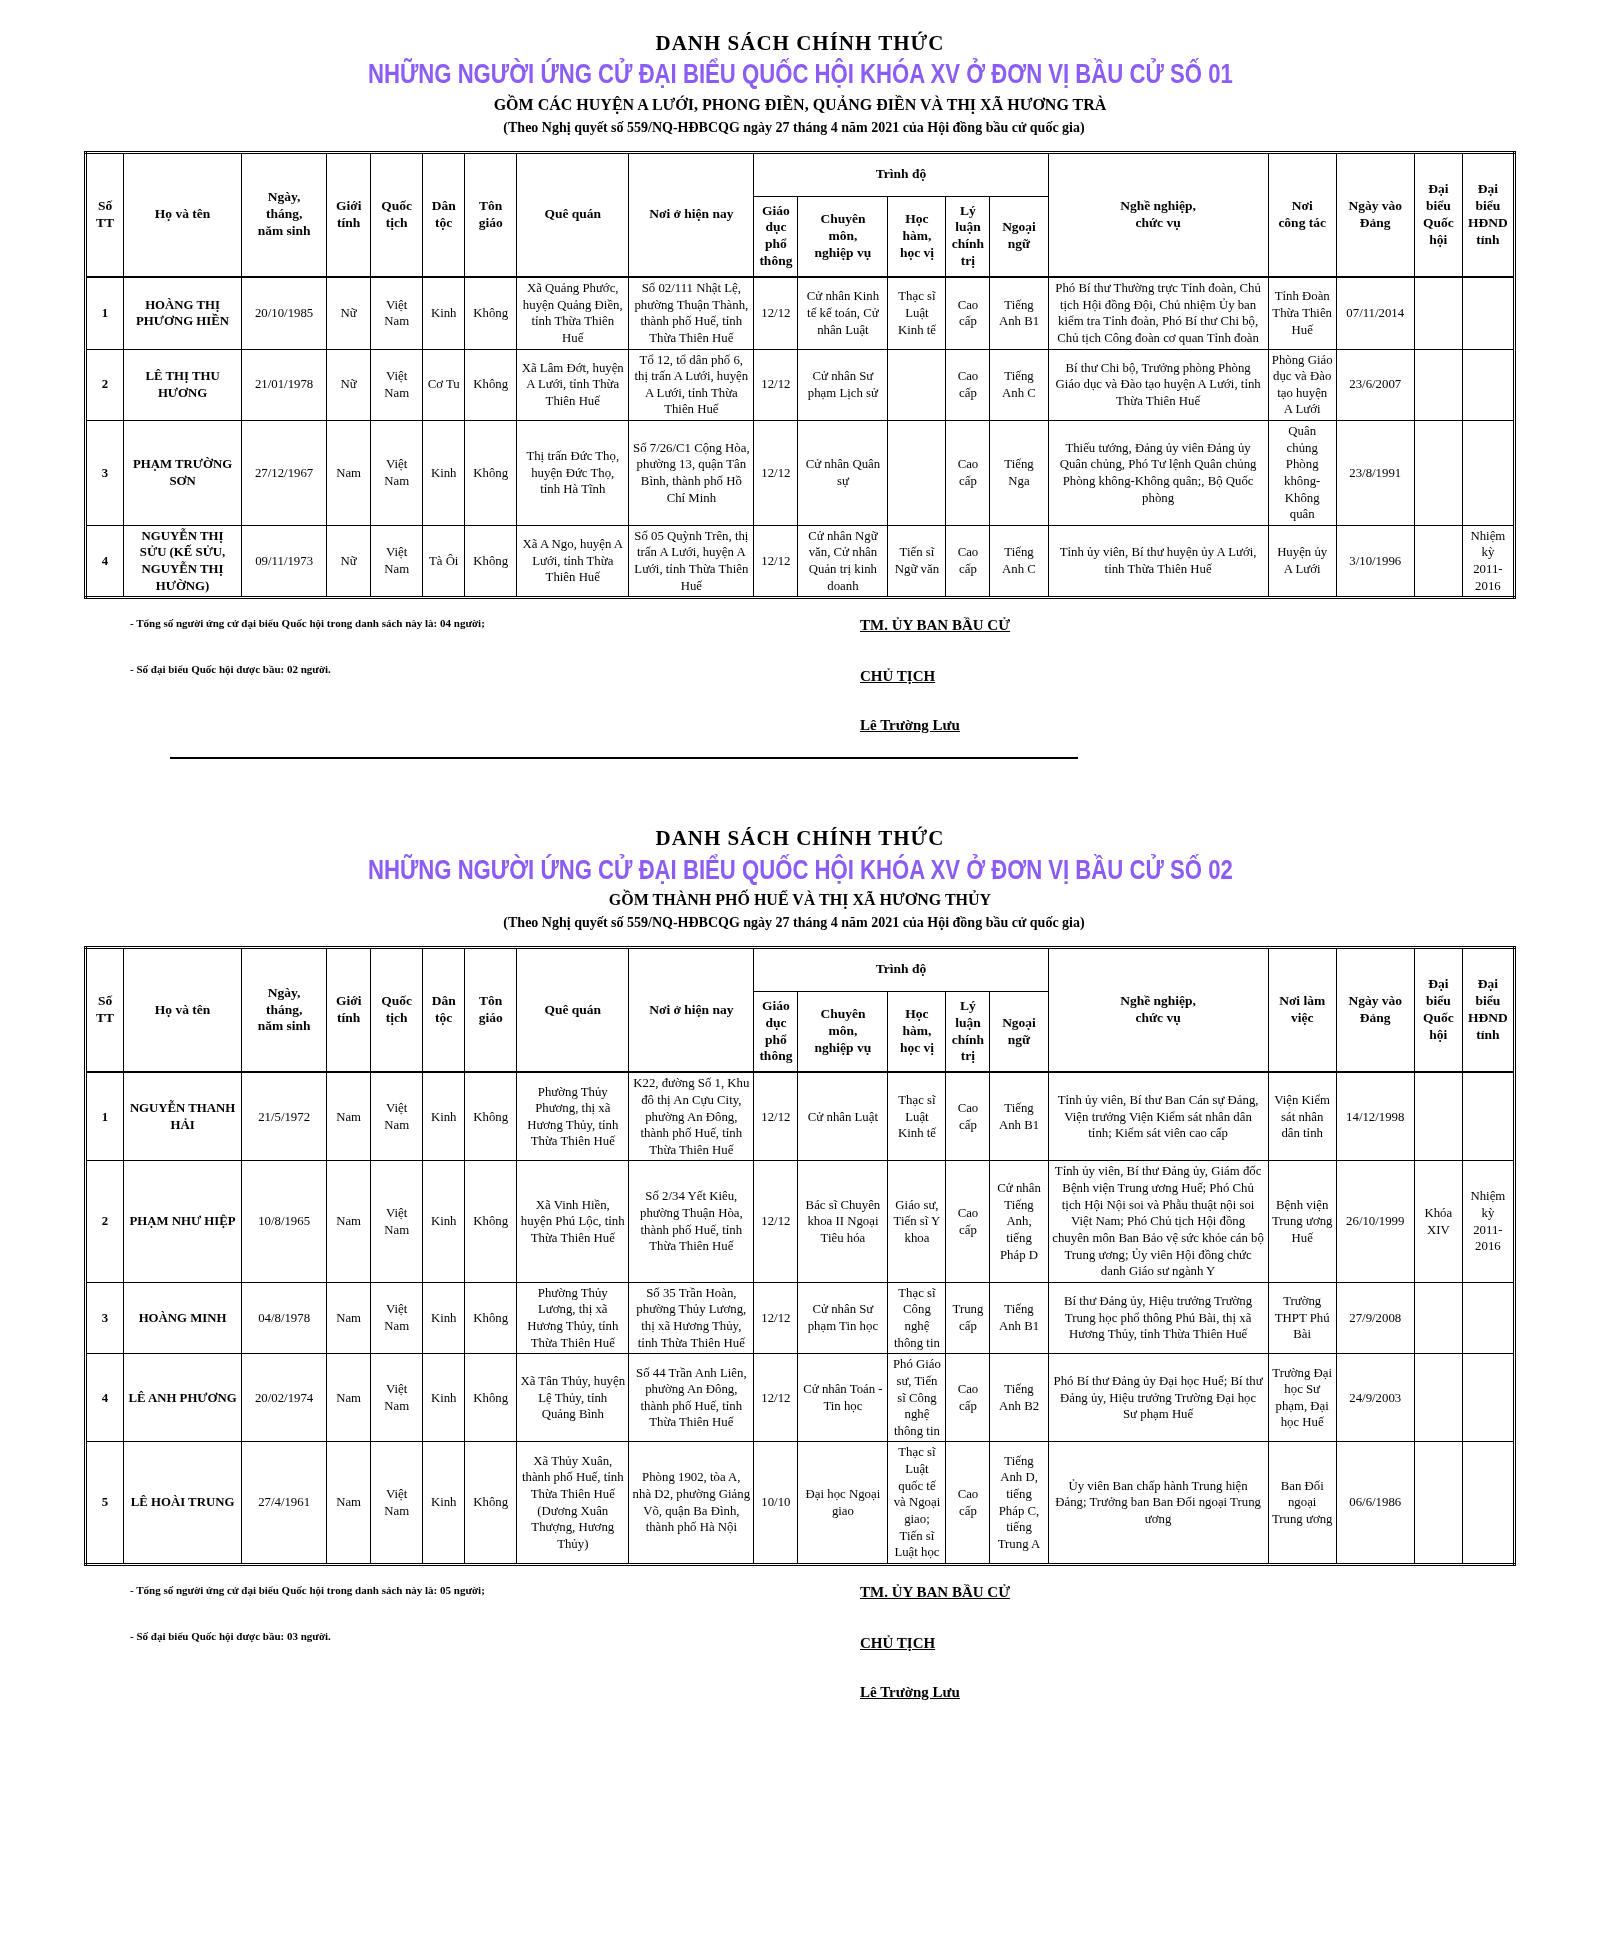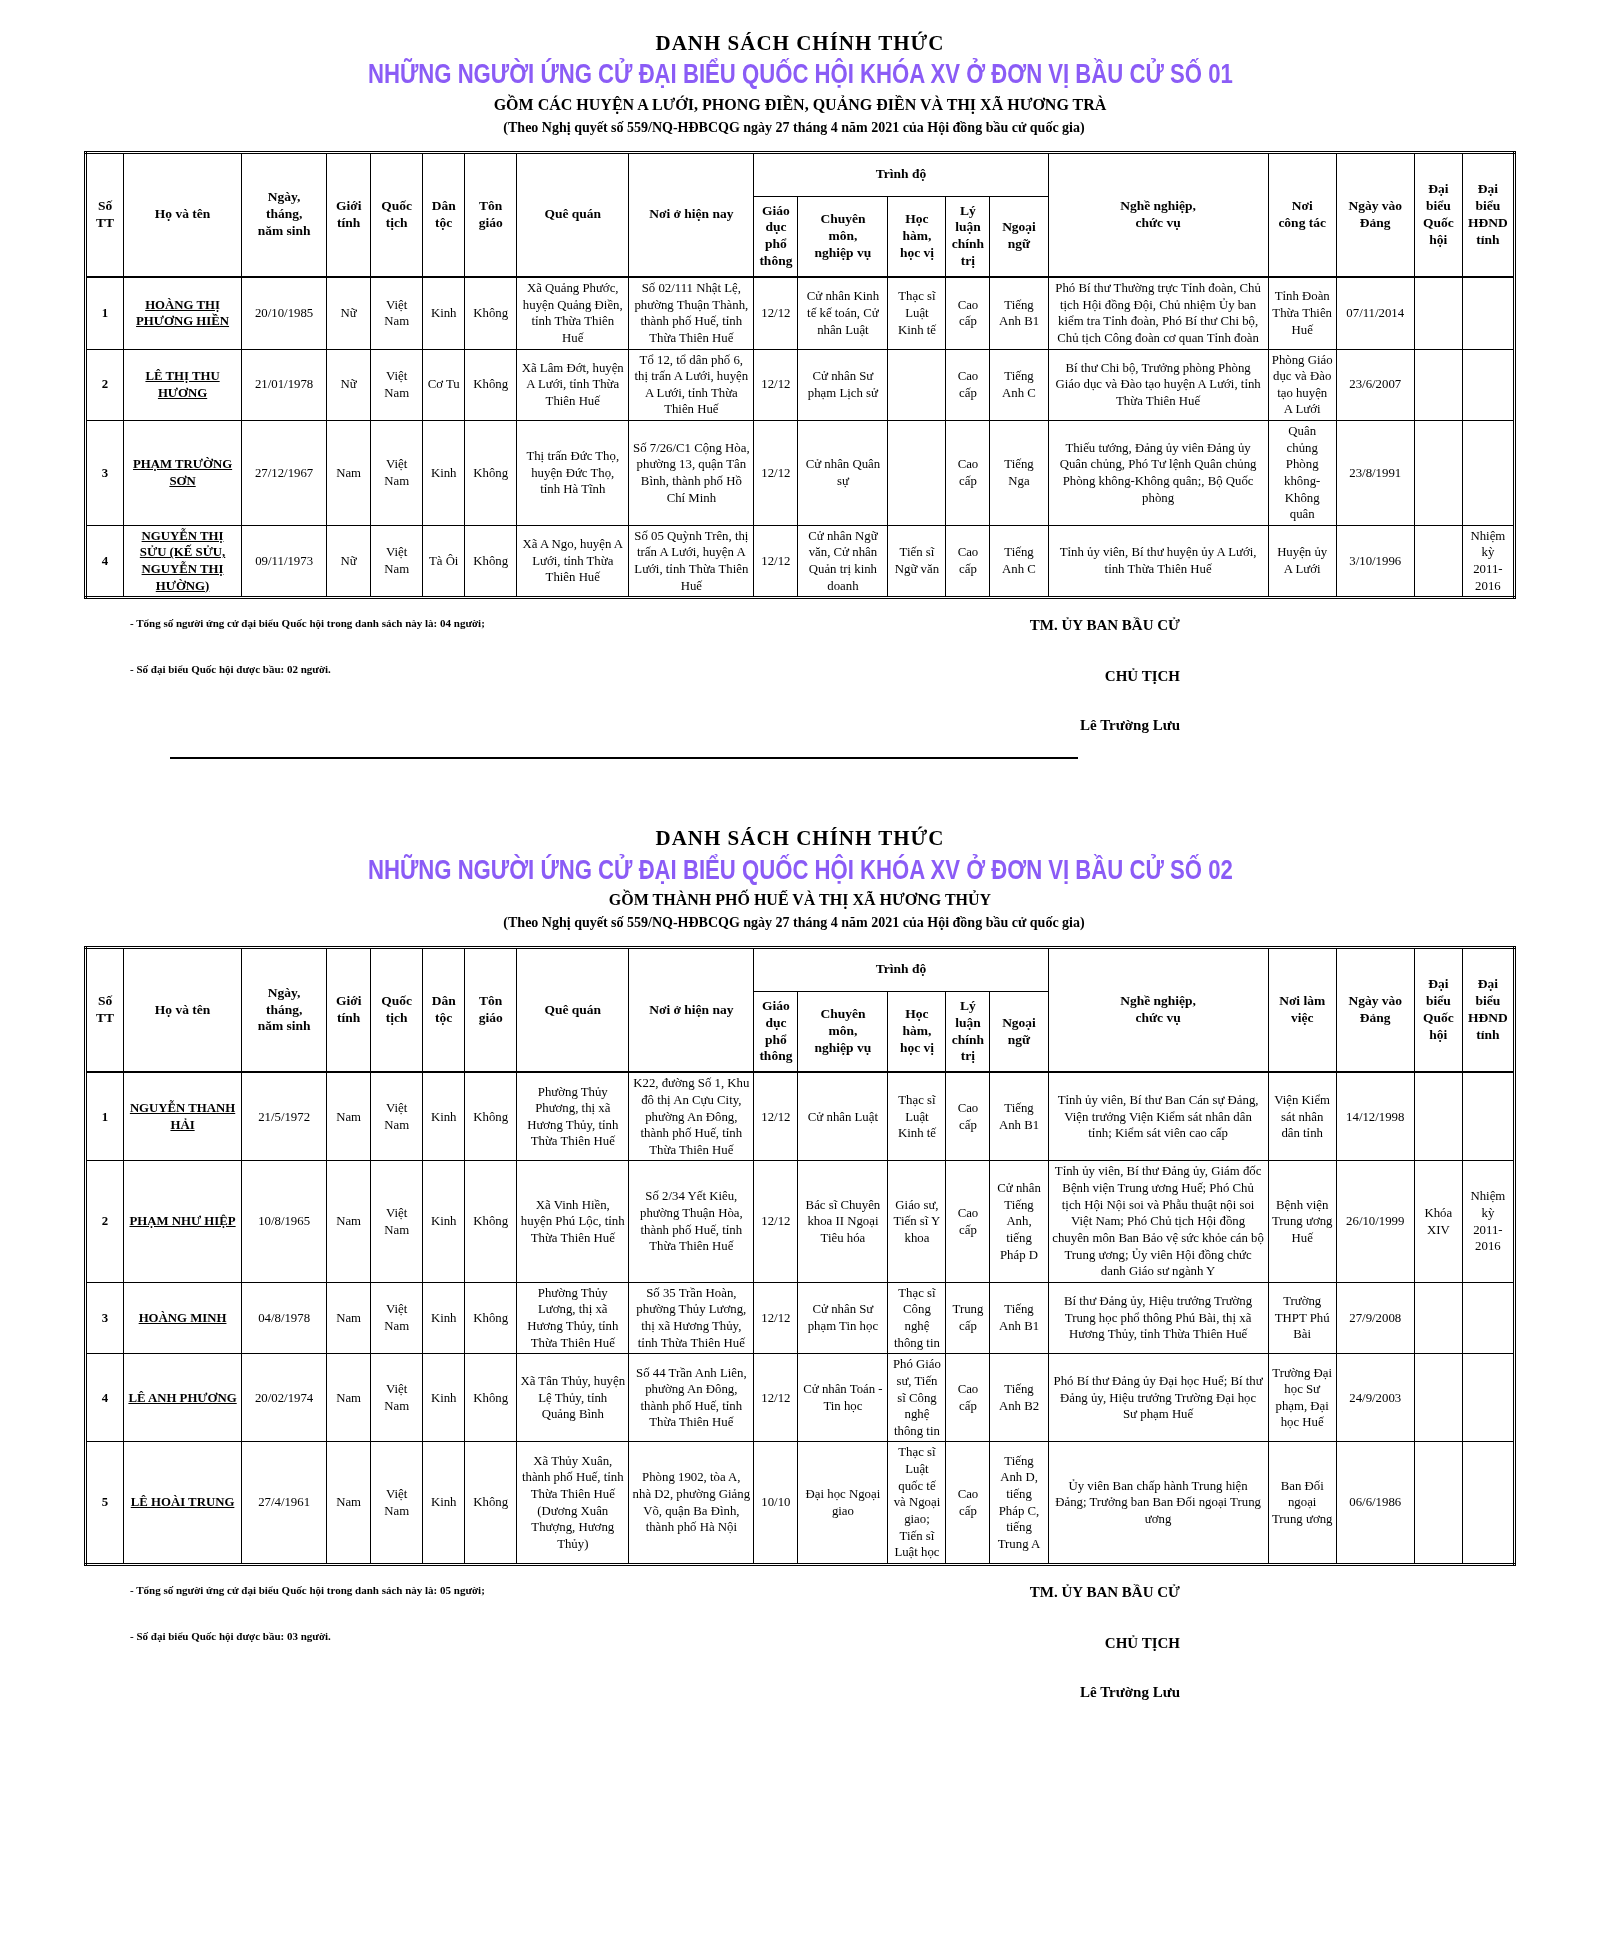--- a/index.html
+++ b/index.html
@@ -11,31 +11,31 @@
   .t2 span{display:inline-block;transform:scaleX(0.82);transform-origin:center;white-space:nowrap;letter-spacing:0px;}
   .t3{font-size:16px;font-weight:bold;margin:3px 0 0 0;}
   .t4{font-size:14px;font-weight:bold;margin:4px 12px 0 0;}
   table.doc{border-collapse:collapse;table-layout:fixed;width:1432px;margin:14px 0 0 84px;border:3px double #000;}
   table.doc th, table.doc td{border:1px solid #000;vertical-align:middle;text-align:center;padding:2px 3px;overflow:hidden;}
   table.doc th{font-size:13.5px;font-weight:bold;white-space:pre-line;line-height:1.25;padding:6px 2px;}
   table.doc thead tr.h1 th{height:30px;}
   table.doc thead tr:last-child th, table.doc thead th[rowspan]{border-bottom:2.5px solid #000;}
   table.doc td{font-size:12.8px;line-height:1.3;}
   td.c-stt{font-weight:bold;}
-  td.c-name{font-weight:bold;text-decoration:underline;}
+  td.c-name{font-weight:bold;}
   col.w-stt{width:38px;} col.w-name{width:118px;} col.w-dob{width:85px;}
   col.w-gender{width:44px;} col.w-nationality{width:52px;} col.w-ethnicity{width:42px;}
   col.w-religion{width:52px;} col.w-hometown{width:112px;} col.w-residence{width:125px;}
   col.w-edu{width:44px;} col.w-professional{width:90px;} col.w-degree{width:58px;}
   col.w-politics{width:44px;} col.w-language{width:58px;} col.w-job{width:220px;}
   col.w-workplace{width:68px;} col.w-party{width:78px;} col.w-na{width:48px;} col.w-council{width:52px;}
   .summary{position:relative;margin:18px 0 0 130px;min-height:130px;}
   .summary p{margin:0;font-size:11px;font-weight:bold;}
   .summary .line2{margin-top:34px;}
-  .summary-right{position:absolute;left:690px;top:0;width:360px;text-align:right;}
+  .summary-right{position:absolute;left:730px;top:0;width:360px;text-align:left;text-decoration:underline;}
   .summary-right p{margin:0;font-size:15px;font-weight:bold;}
   .summary-right .sign-title{margin-top:34px;}
   .summary-right .sign-name{margin-top:32px;}
   .divider{border:none;border-top:2px solid #000;width:908px;margin:10px 0 0 170px;}
   .section2{margin-top:66px;}
 </style>
 </head>
 <body>
 
 <div class="page">

